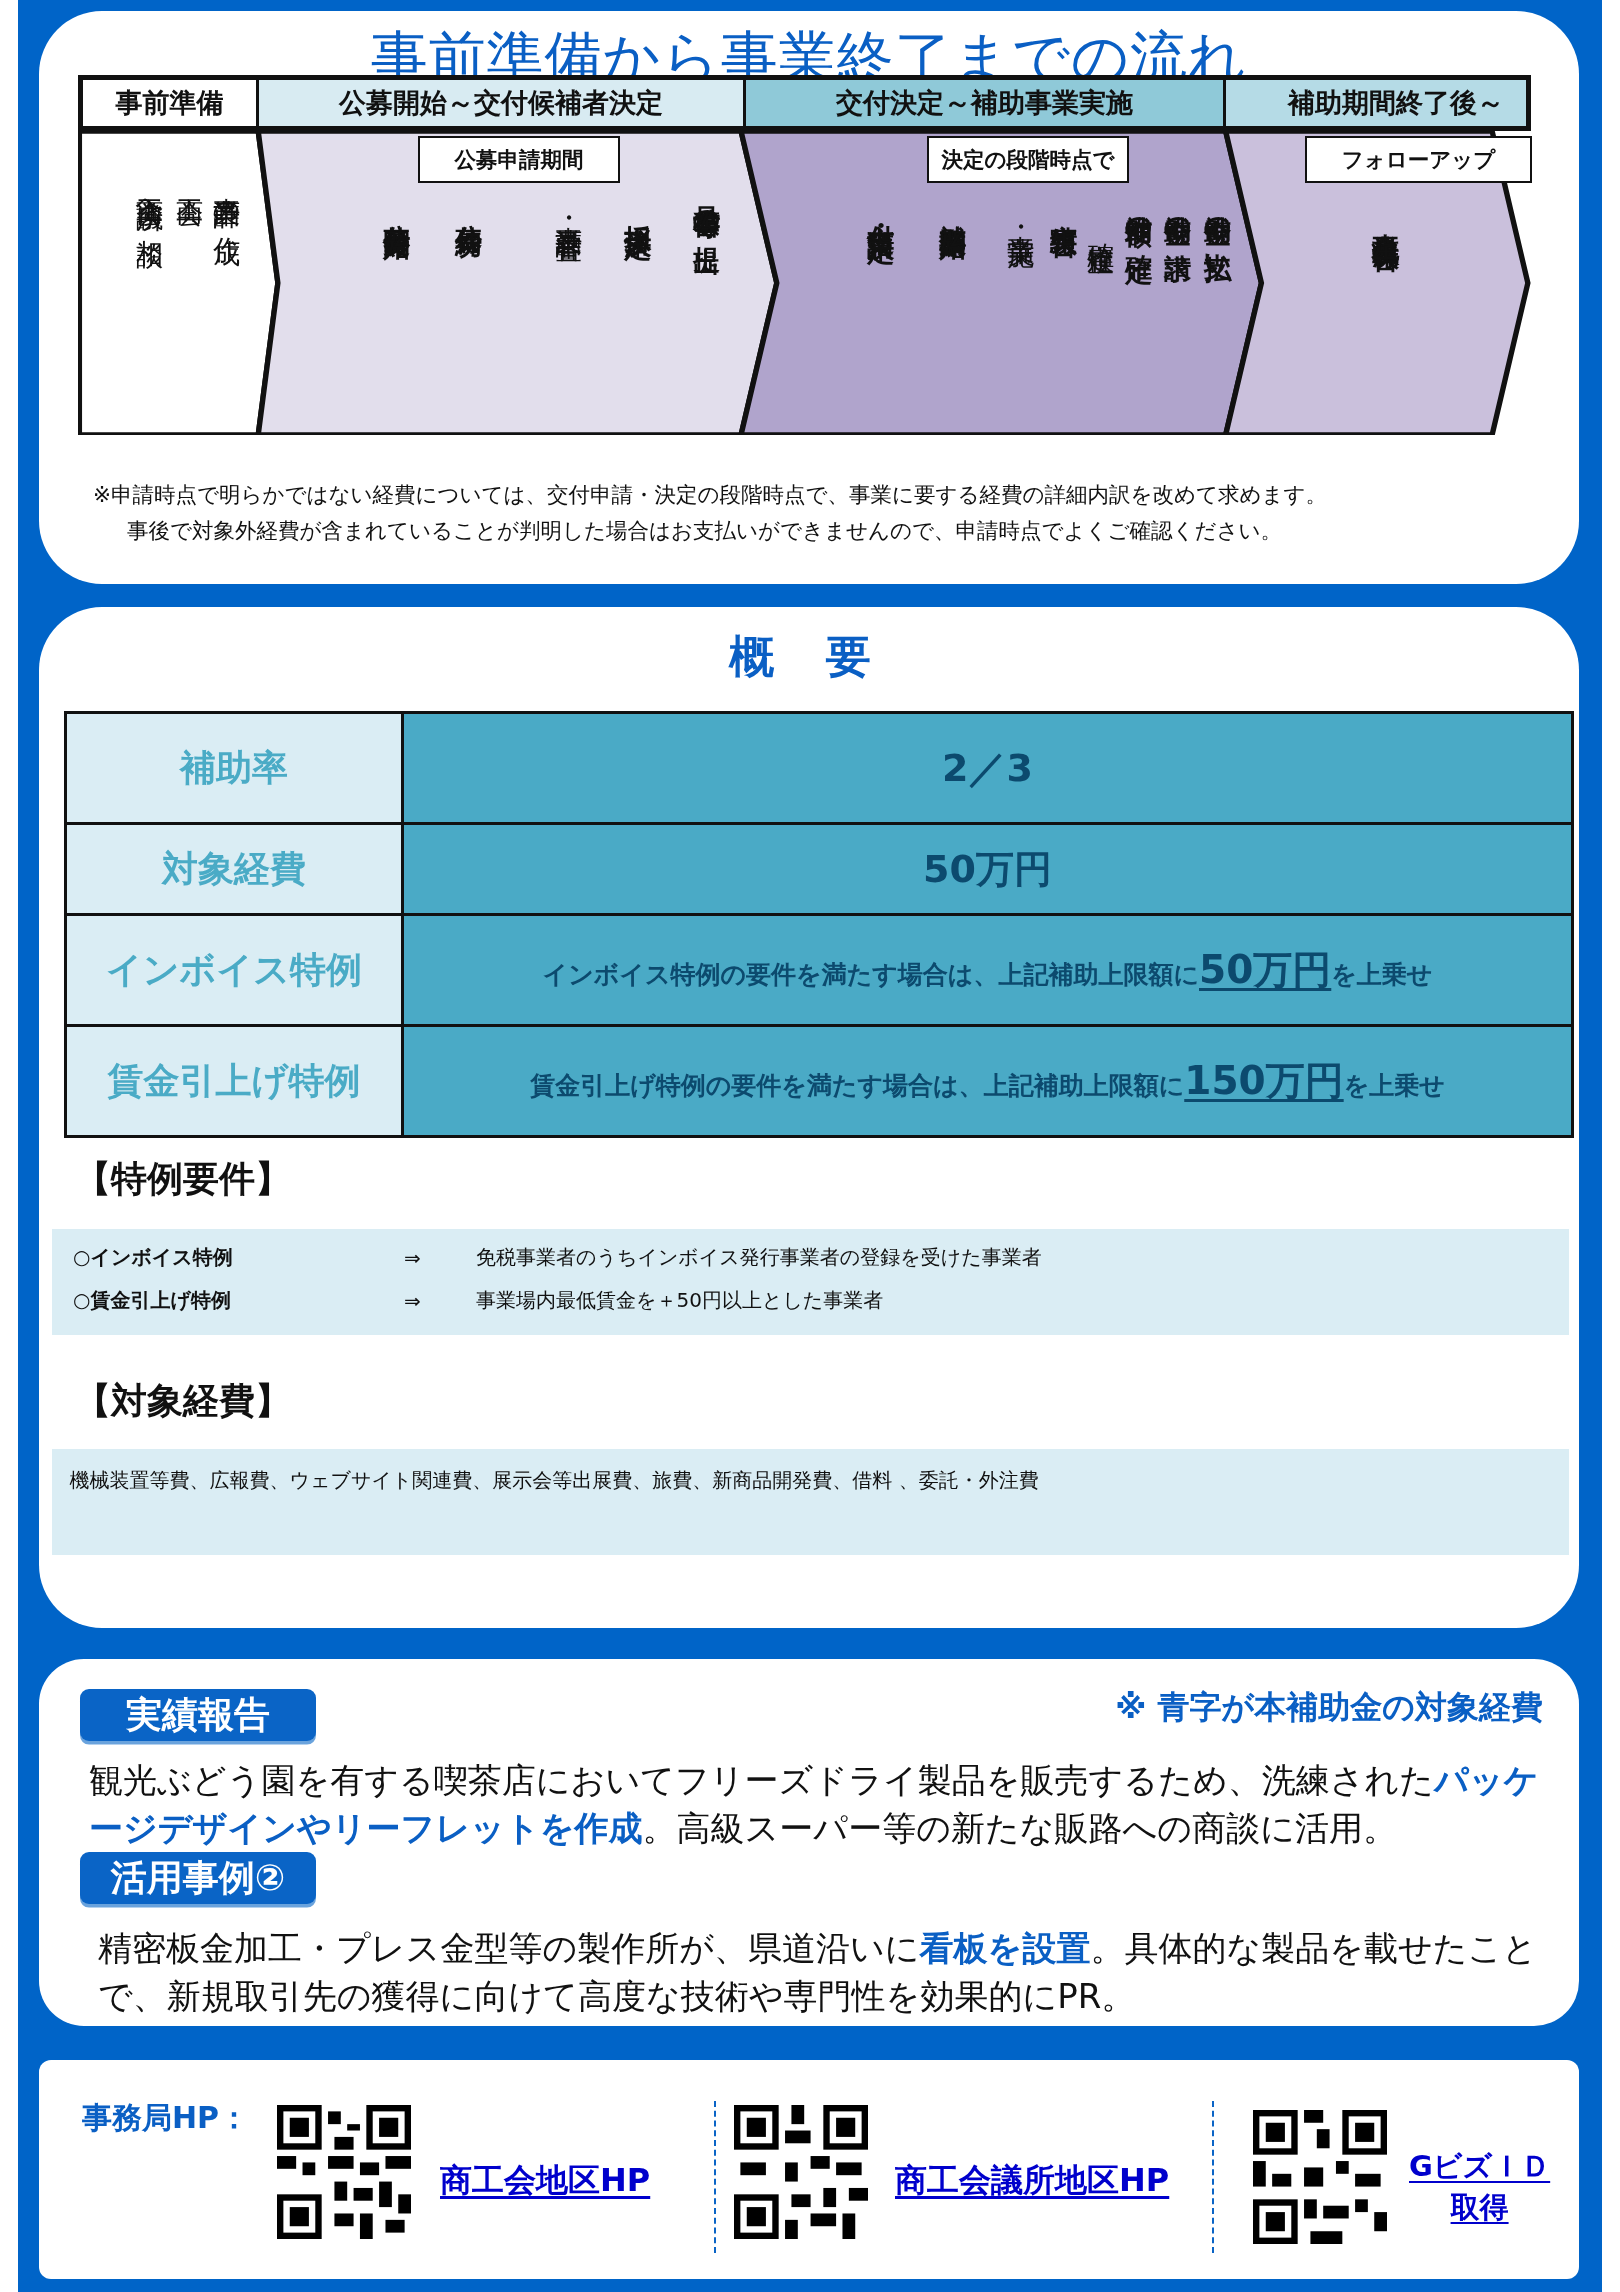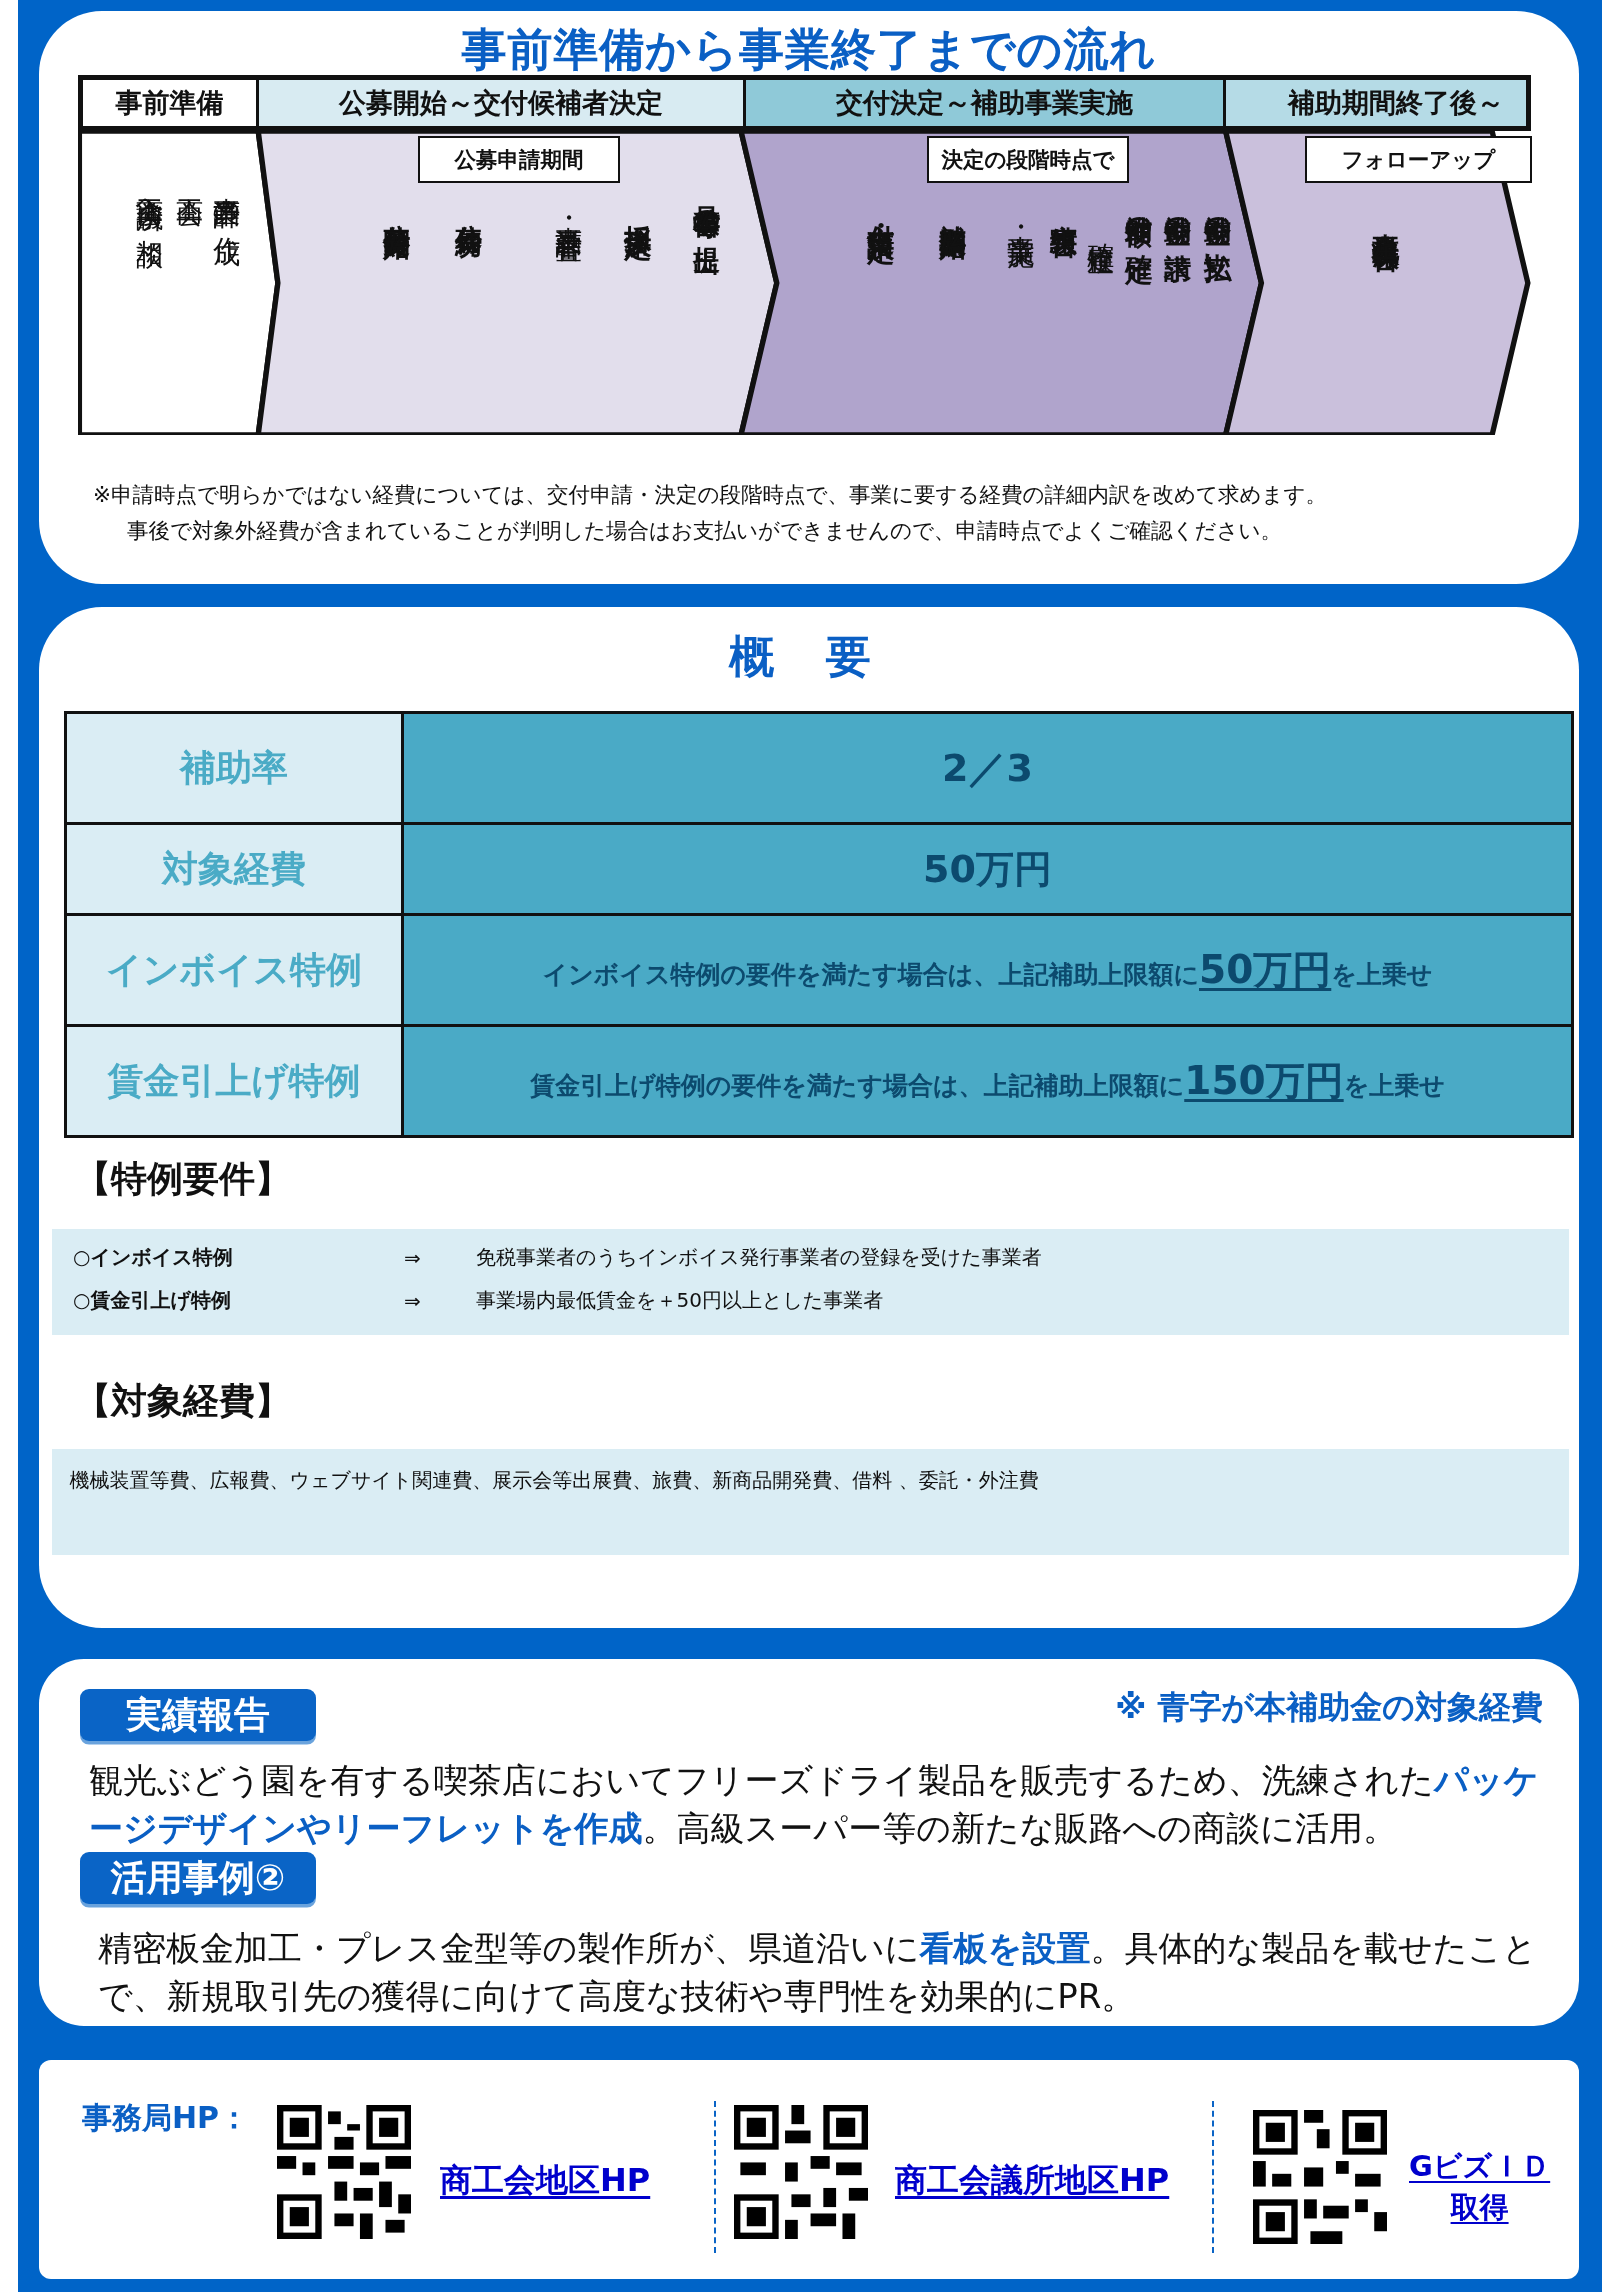--- a/index.html
+++ b/index.html
@@ -19,21 +19,21 @@
     position: absolute; background: #fff;
     border-radius: 63px;
   }
   #p1 { left: 39px; top: 10.7px; width: 1540px; height: 573px; }
   #p2 { left: 39px; top: 607px; width: 1540px; height: 1021px; }
   #p3 { left: 39px; top: 1659px; width: 1540px; height: 367px; border-radius: 45px; }
   #p4 { left: 39px; top: 2060px; width: 1540px; height: 219px; border-radius: 12px; }
 
   .title-main {
     position: absolute; left: 0; right: 0; top: 9px;
-    text-align: center; font-size: 45px; font-weight: bold;
+    text-align: center; font-size: 57px; font-weight: normal;
     color: #0a5fc4; letter-spacing: 0.9px;
   }
 
   
   .flow-head {
     position: absolute; left: 39px; top: 64px; width: 1453px; height: 56px;
     display: flex; border: 5.4px solid #111; background: #111;
   }
   .flow-head div {
     display: flex; align-items: center; justify-content: center;

